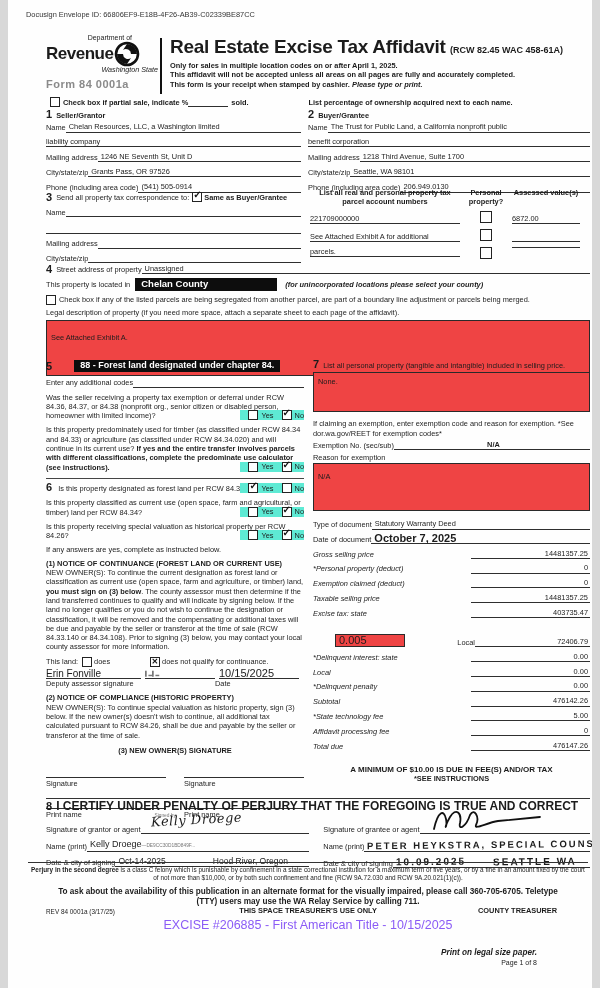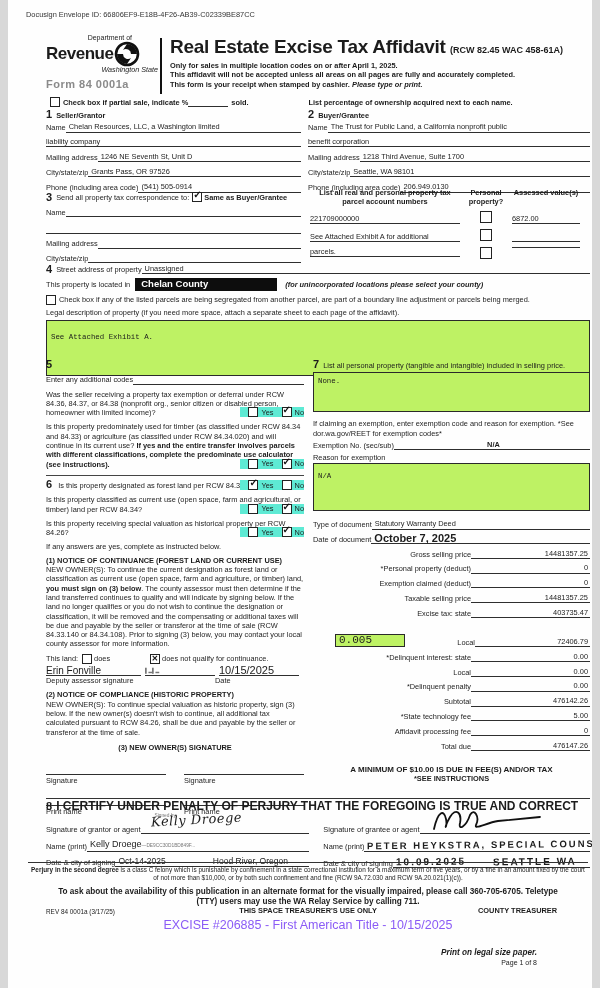--- a/index.html
+++ b/index.html
@@ -14,23 +14,23 @@
   .grow{flex:1;padding-left:3px;min-width:0;}
   .fline{display:flex;align-items:flex-end;}
   .cb{width:8px;height:8px;border:1.1px solid #222;display:inline-block;position:relative;flex:none;vertical-align:-1px;background:#fff;}
   .cb.ck::after{content:"\2713";position:absolute;top:-3px;left:0px;font-size:10px;font-weight:bold;color:#111;}
   .cb.xk::after{content:"\2715";position:absolute;top:-1px;left:0.5px;font-size:8px;font-weight:bold;color:#111;}
   .hl{background:#0d0d0d;color:#fff;font-weight:bold;padding:1px 6px 2px 6px;}
   .yn{display:inline-flex;gap:2px;align-items:center;white-space:nowrap;}
   .yn .cb{margin-left:6px;margin-right:1px;}
   .qrow{position:relative;margin-top:5px;}
   .qrow .yn{position:absolute;right:0;bottom:0;background:#5eead4;padding-left:2px;}
-  .box{border:1.4px solid #2a2a2a;background:#bef264;font-family:Liberation Mono, monospace;}
+  .box{border:1.4px solid #2a2a2a;background:#ef4444;}
   .finrow{display:flex;align-items:flex-end;margin-top:4.5px;}
-  .finlab{width:158px;text-align:right;flex:none;}
+  .finlab{width:158px;flex:none;font-style:italic;}
   .finbar{flex:1;border-bottom:0.9px solid #2e2e2e;text-align:right;padding:0 2px 0 4px;}
   .sline{border-bottom:0.9px solid #2e2e2e;height:12px;}
   .slab{margin-top:1px;}
   .script{font-family:"DejaVu Serif",serif;font-style:italic;font-size:13px;transform:rotate(-3deg);display:inline-block;letter-spacing:0.5px;}
   .hw{font-family:"Liberation Sans",sans-serif;font-weight:bold;font-size:9.5px;letter-spacing:2px;transform:rotate(-0.6deg);display:inline-block;white-space:nowrap;}
   .tiny-gray{font-size:4.8px;color:#777;}
   .colhead{font-weight:bold;text-align:center;}
 </style>
 </head>
 <body>
@@ -179,20 +179,21 @@
         <span class="cb"></span>
         <span style="margin-left:3px;">Check box if any of the listed parcels are being segregated from another parcel, are part of a boundary line adjustment or parcels being merged.</span>
       </div>
     <div style="margin-top:3px;">Legal description of property (if you need more space, attach a separate sheet to each page of the affidavit).</div>
     <div class="box" style="margin-top:3px;height:40px;padding:12px 4px 2px 4px;"><span>See Attached Exhibit A.</span></div>
   </div>
 
   <div class="abs fs7" style="left:38px;top:360px;width:258px;">
     <div style="display:flex;align-items:center;">
       <span class="secnum">5</span>
+      <span class="hl" style="margin-left:18px;font-size:9px;">88 - Forest land designated under chapter 84.</span>
     </div>
     <div class="fline" style="margin-top:6px;">
         <span>Enter any additional codes</span>
         <span class="u grow"></span>
       </div>
 
     <div class="qrow">
       <span>Was the seller receiving a property tax exemption or deferral under RCW 84.36, 84.37, or 84.38 (nonprofit org., senior citizen or disabled person, homeowner with limited income)?</span>
       <span class="yn">
           <span class="cb"></span>

